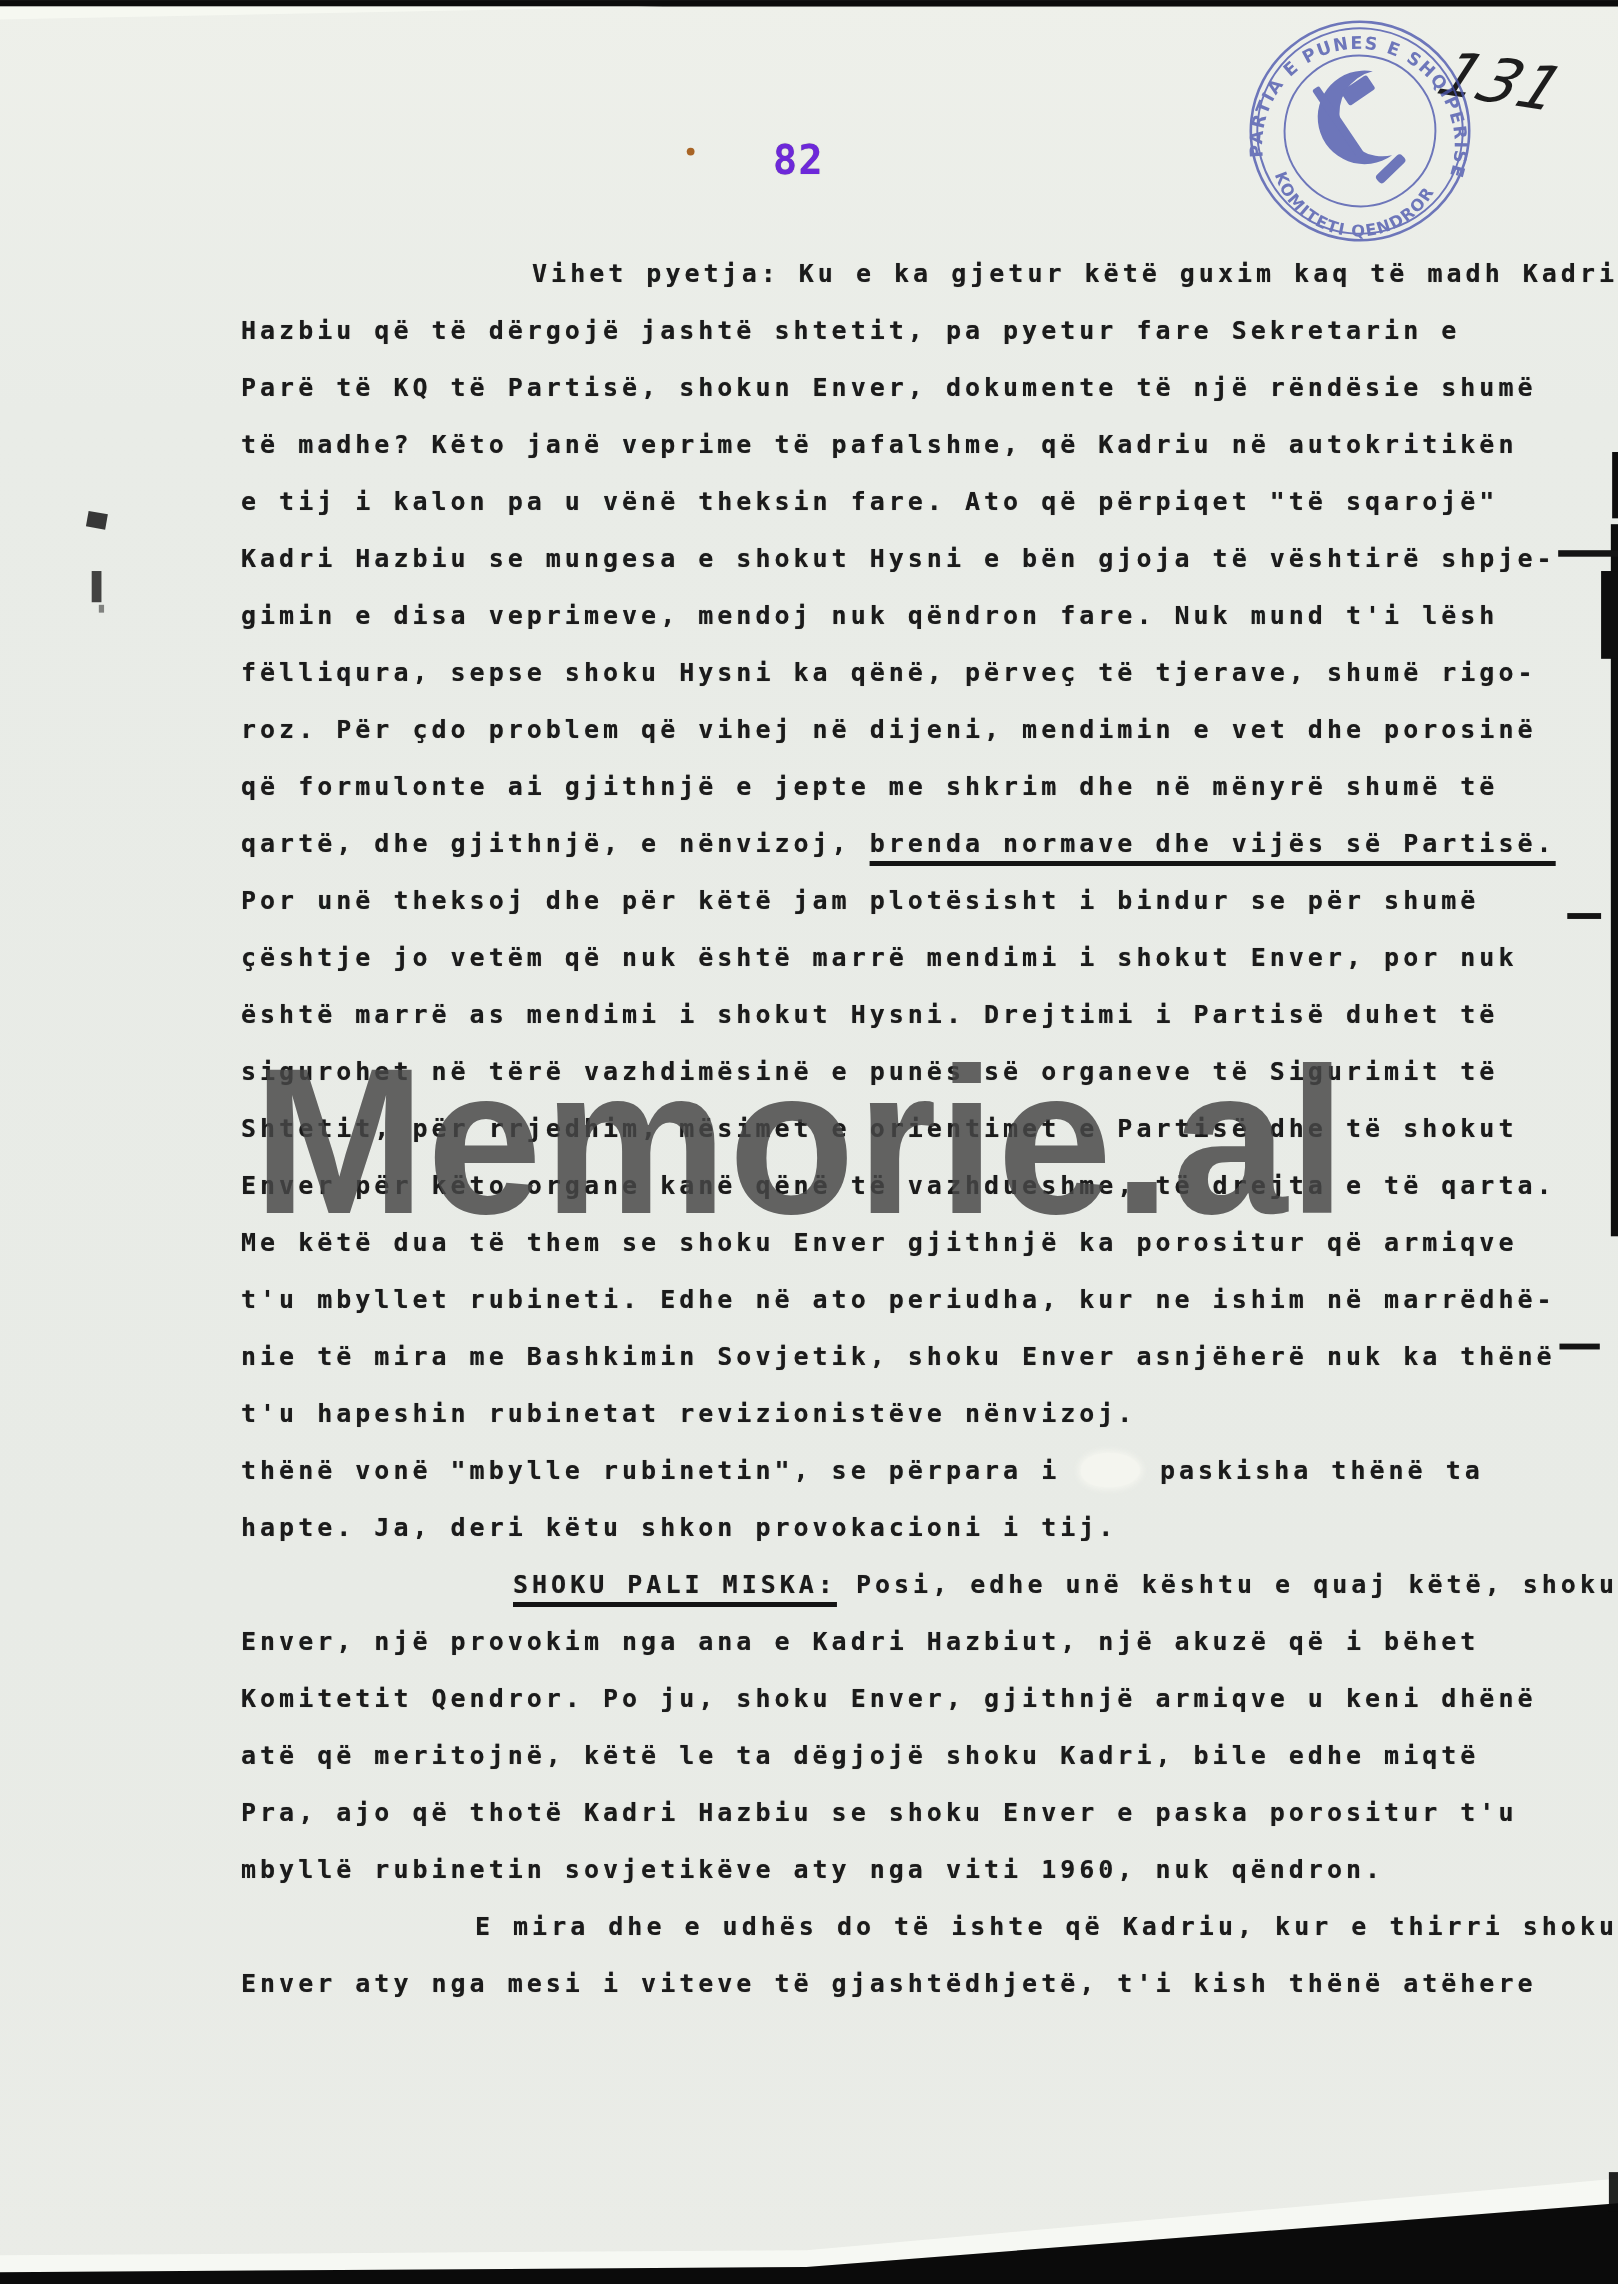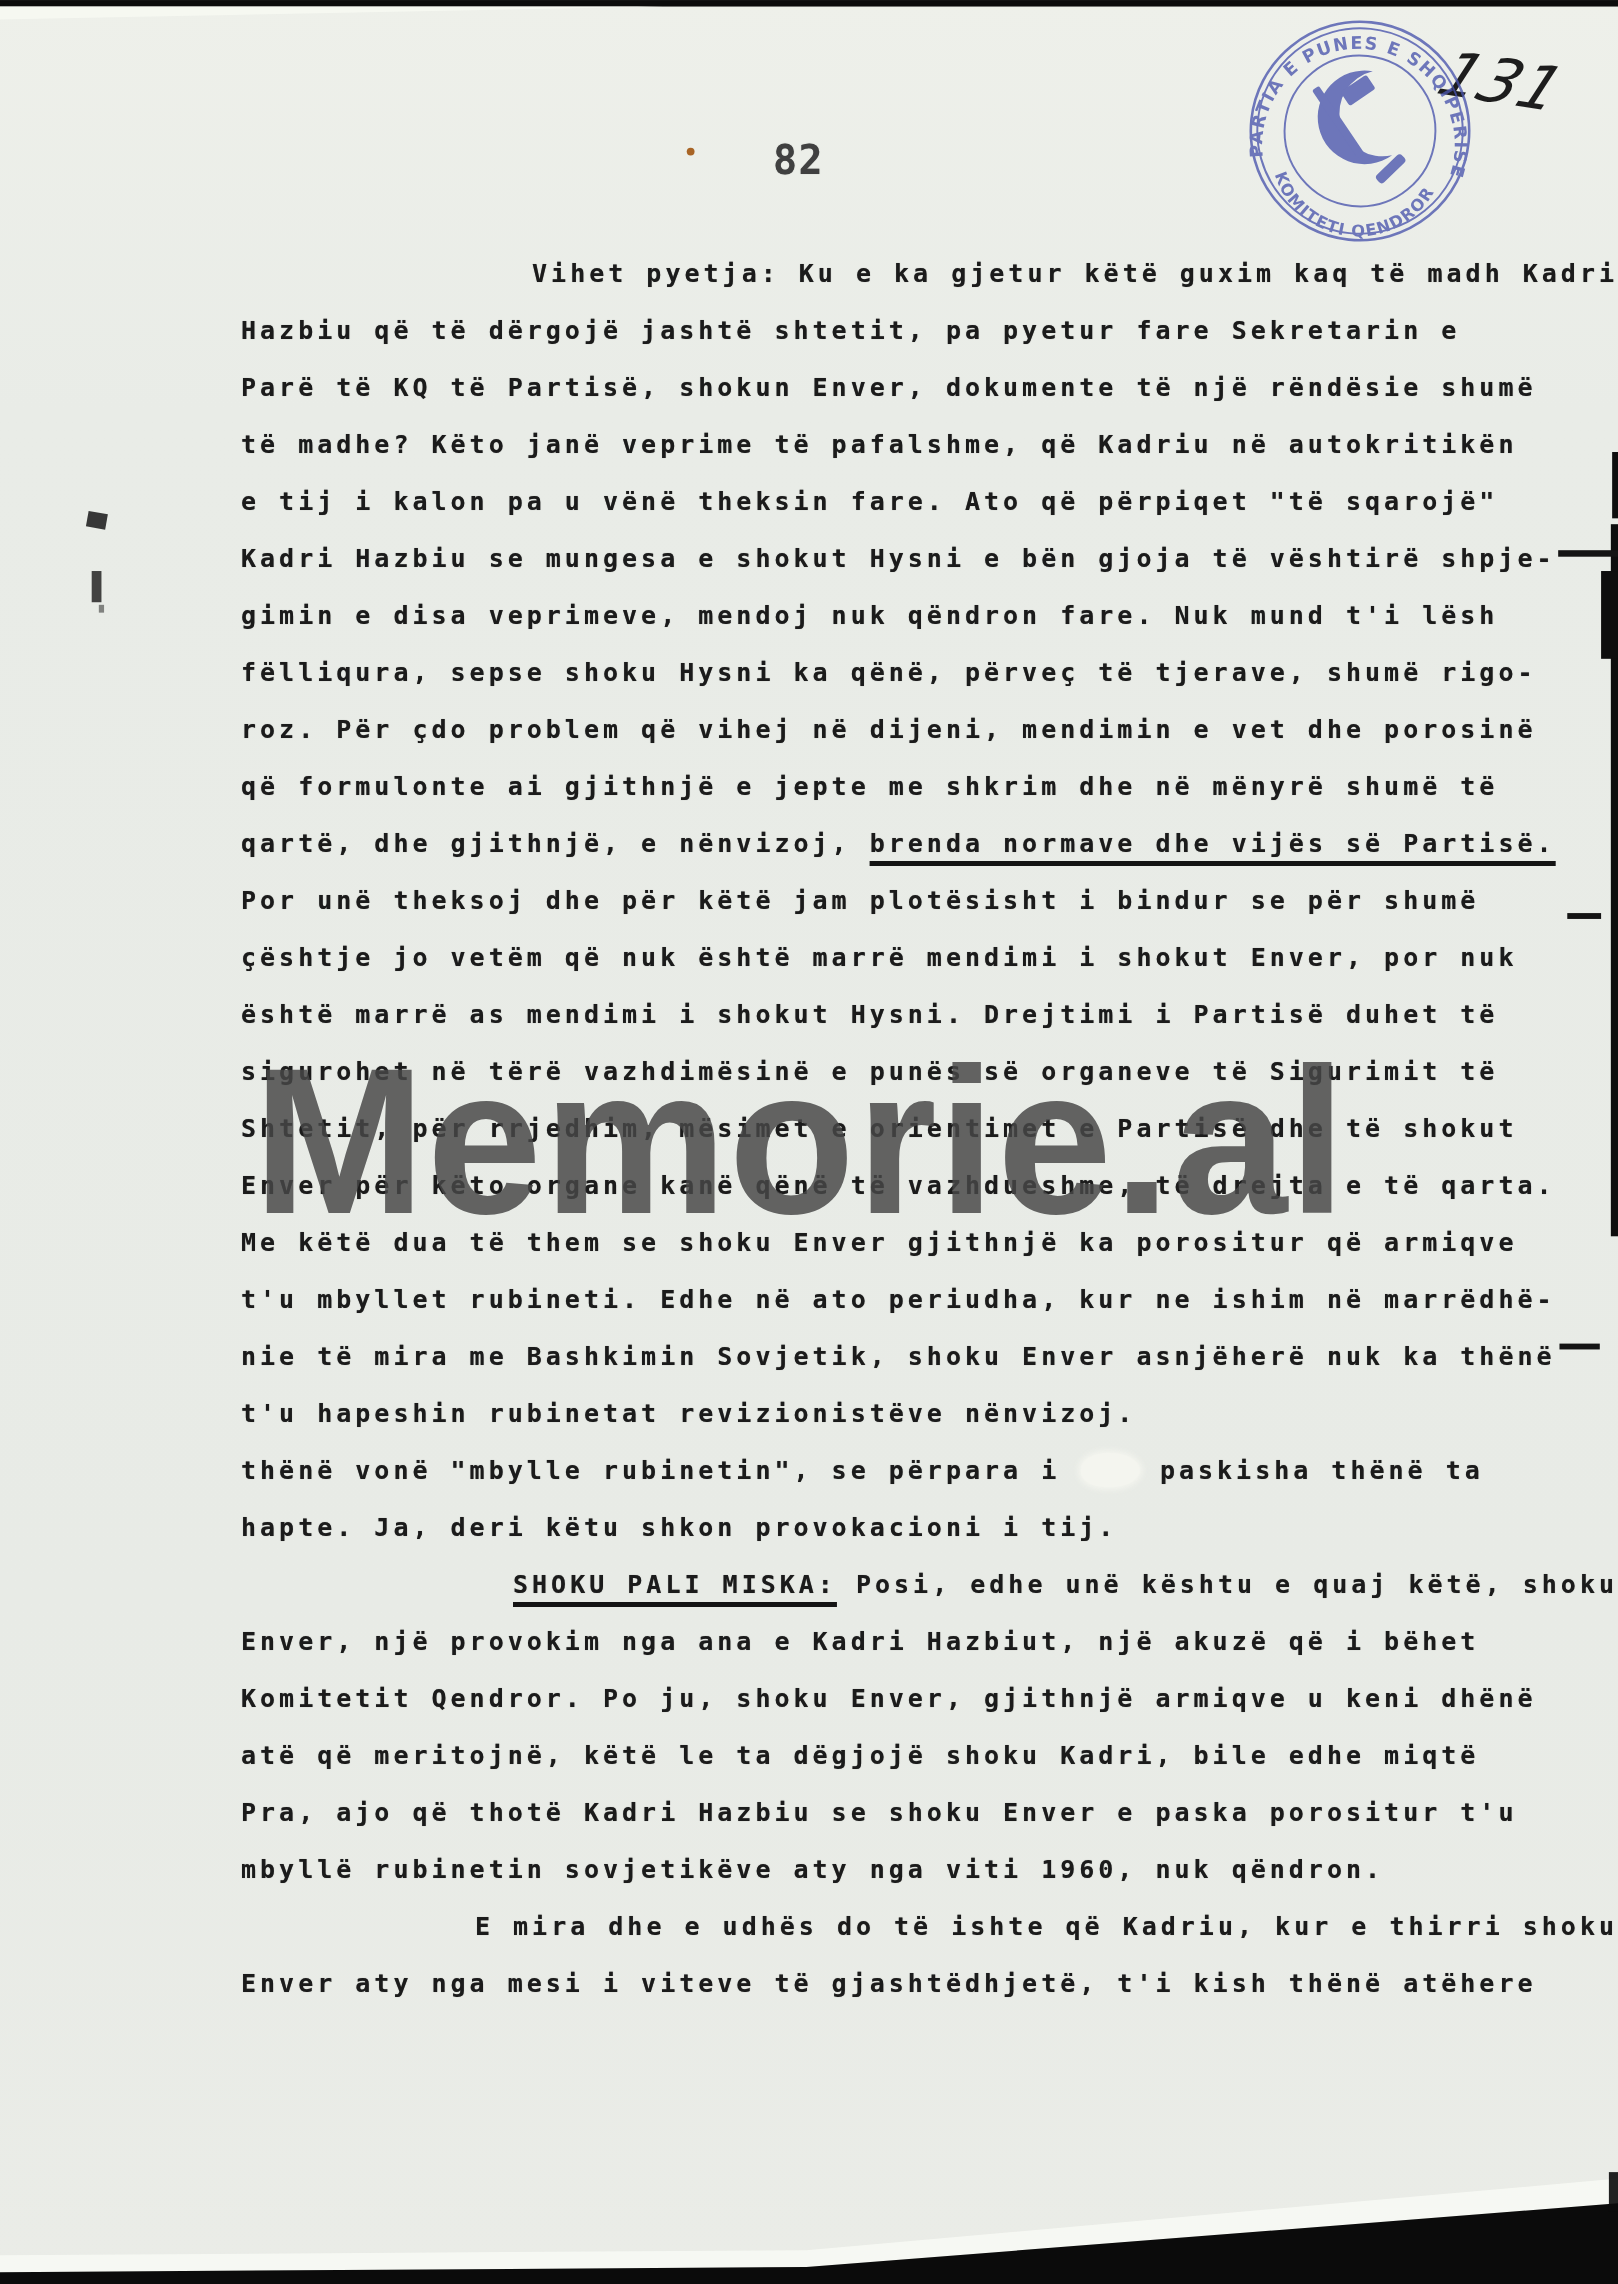--- a/index.html
+++ b/index.html
@@ -22,21 +22,21 @@
     text-decoration-color:#141414;
   }
   .blot{
     display:inline-block;width:59px;height:34px;margin:0 1.3px;
     background:#f4f5ef;border-radius:48% 55% 52% 45%;
     vertical-align:-7.8px;
     box-shadow:0 0 5.9px 2.6px rgba(244,245,239,.95);
   }
   .page-number{
     position:absolute;left:773px;top:137px;z-index:12;
-    font-size:40px;font-weight:700;color:#404040;letter-spacing:1.3px;
+    font-size:40px;font-weight:700;color:#6d28d9;letter-spacing:1.3px;
     text-shadow:0 0 0.7px rgba(25,25,25,.5);
   }
   .handwritten{
     position:absolute;left:1442px;top:51px;z-index:14;
     font-family:"DejaVu Sans",sans-serif;font-style:italic;font-weight:400;
     font-size:62px;color:#1d1d1d;line-height:1;
     transform:rotate(9deg) skewX(-14deg);
   }
   .watermark{
     position:absolute;left:253px;top:1038px;z-index:20;

